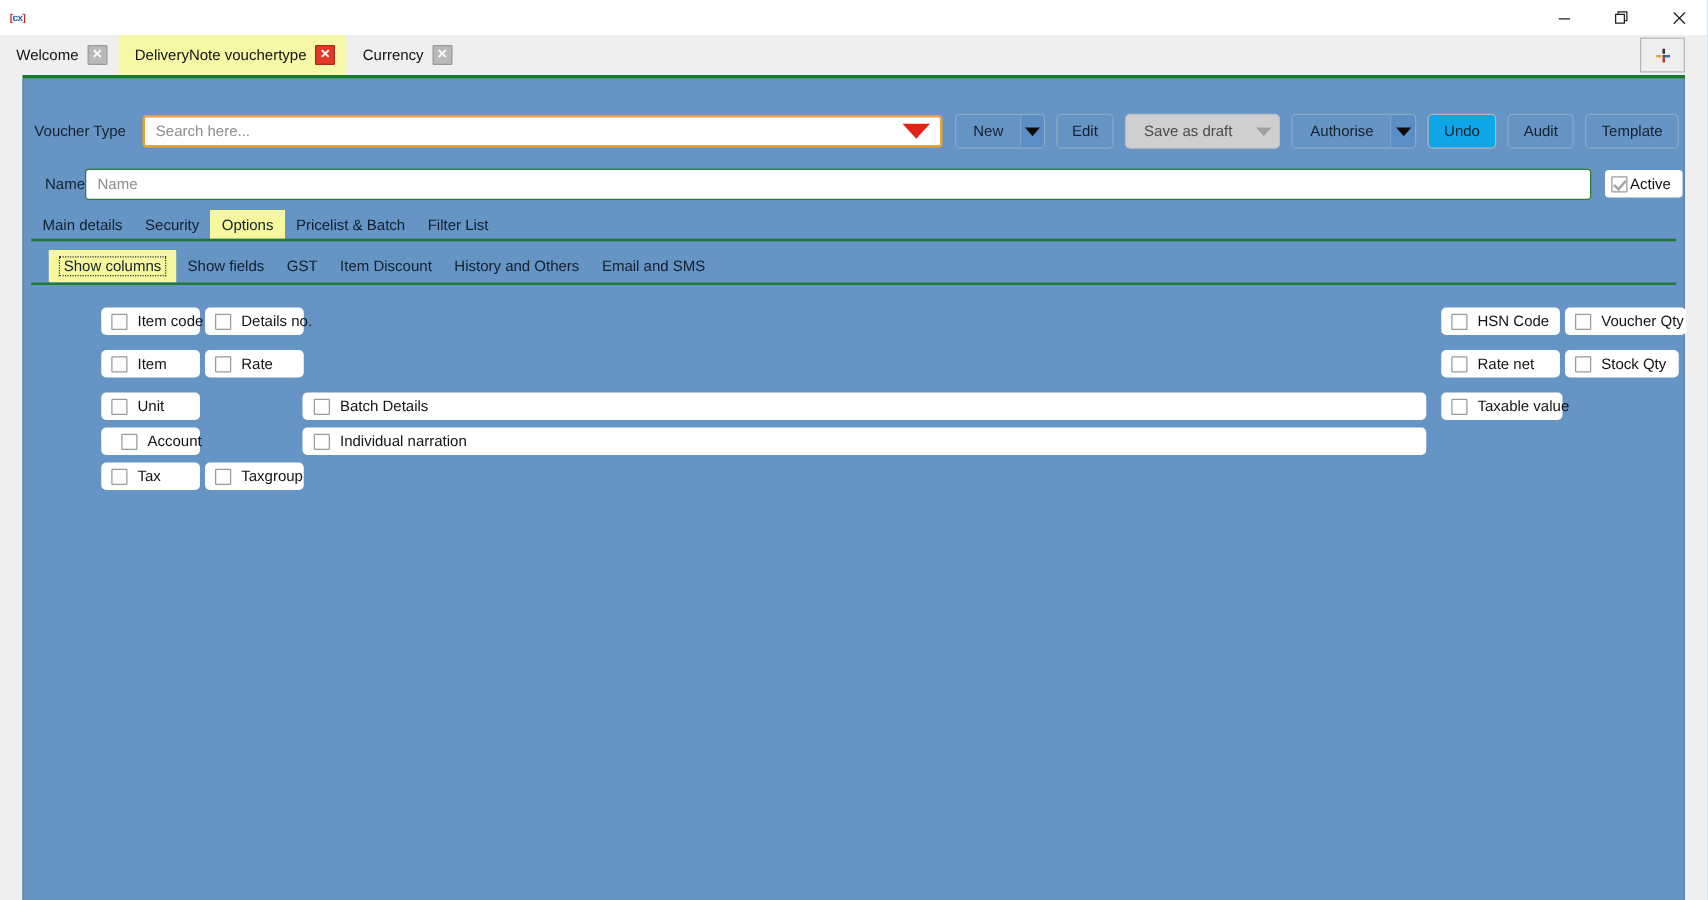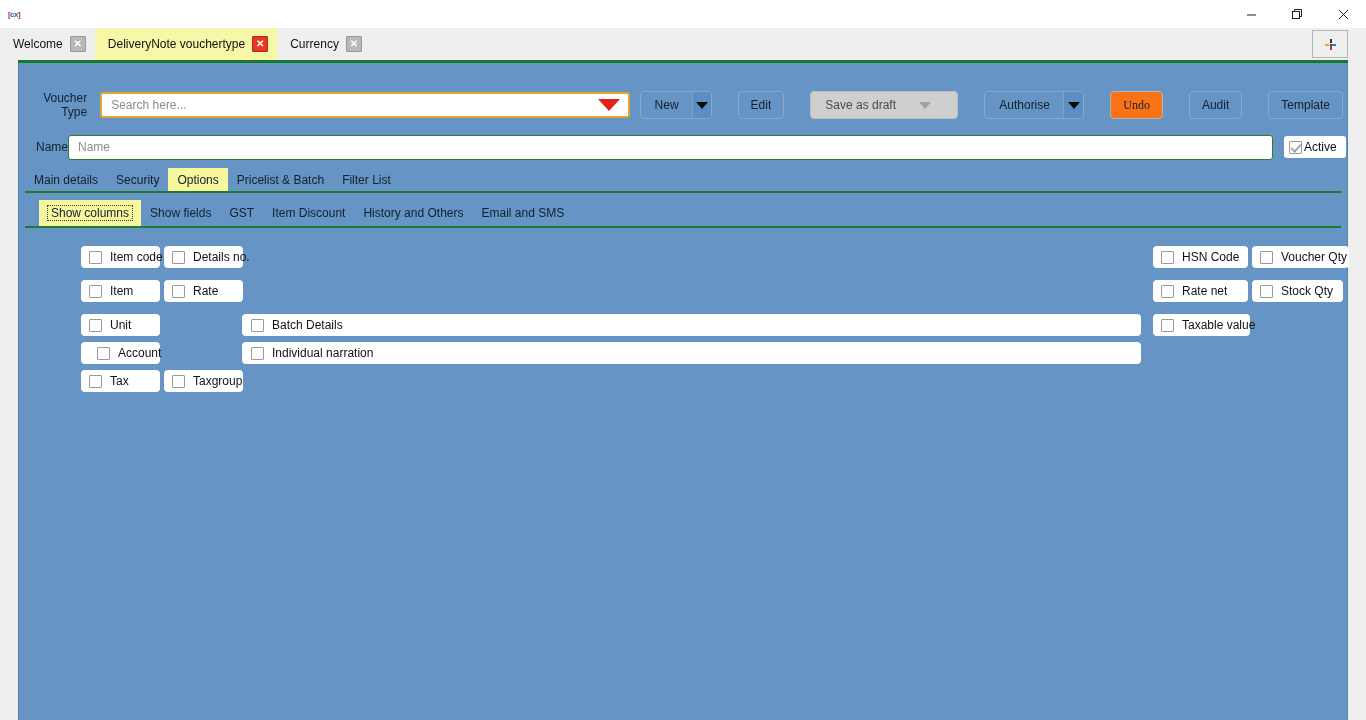--- a/index.html
+++ b/index.html
@@ -165,36 +165,36 @@
     position: absolute;
     right: 8px; top: 50%;
     transform: translateY(-50%);
     width: 0; height: 0;
     border-left: 11px solid transparent;
     border-right: 11px solid transparent;
     border-top: 12px solid #e32219;
   }
 
   
-  .tb-group { display: flex; align-items: center; gap: 26px; margin-left: 10px; }
+  .tb-group { display: flex; align-items: center; gap: 9px; margin-left: 10px; }
   .btn {
     height: 28px;
     border: 1px solid #8aa9c8;
     border-radius: 4px;
     background: transparent;
     color: #11202c;
     font-size: 12px;
     display: flex;
     align-items: center;
     padding: 0 12px;
     box-sizing: border-box;
     white-space: nowrap;
     font-family: "Liberation Sans", sans-serif;
   }
-  .btn.filled { background: #f97316; border-color: #b5b5b5; font-family: Liberation Serif, serif; }
+  .btn.filled { background: #0ea5e9; border-color: #b5b5b5; }
   .btn.split {
     padding: 0;
     overflow: hidden;
   }
   .btn.split .lbl {
     padding: 0 13px 0 14px;
     display: flex; align-items: center; height: 100%;
   }
   .btn.split .arrowcell {
     width: 32px; height: 100%;
@@ -419,21 +419,21 @@
       <div class="tb-group">
         <div class="btn split newbtn">
           <span class="lbl">New</span>
           <span class="arrowcell">
             <span class="caret"></span>
           </span>
         </div>
         <div class="btn">
           <span>Edit</span>
         </div>
-        <div class="btn split disabled" style="width:148px">
+        <div class="btn split disabled" style="width:124px">
           <span class="lbl">Save as draft</span>
           <span class="arrowcell">
             <span class="caret"></span>
           </span>
         </div>
         <div class="btn split authorise">
           <span class="lbl">Authorise</span>
           <span class="arrowcell">
             <span class="caret"></span>
           </span>

